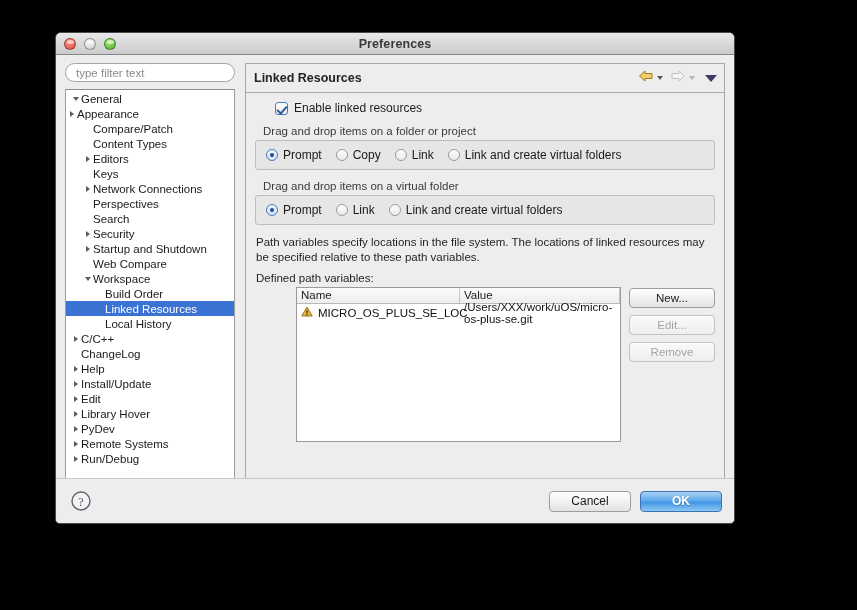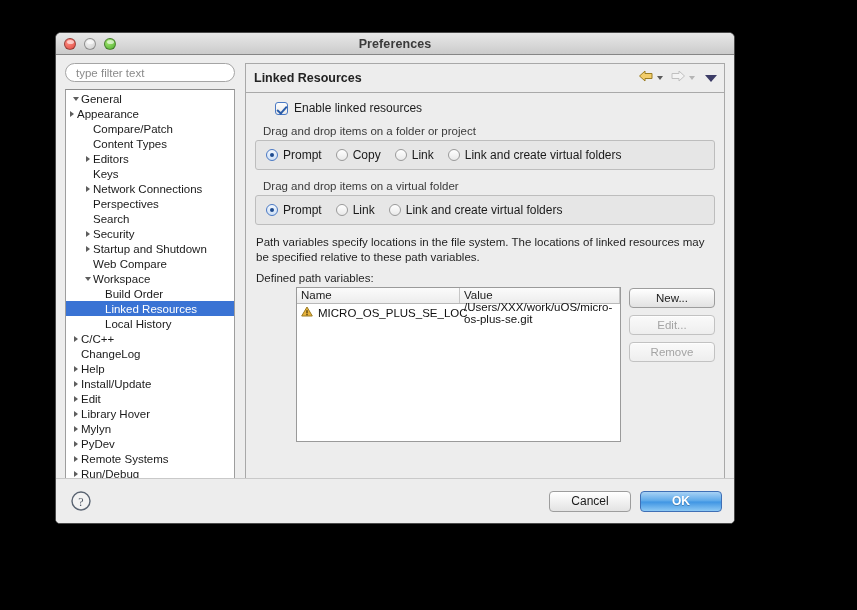--- a/index.html
+++ b/index.html
@@ -399,26 +399,20 @@
               <span class="arrow">
                 <i></i>
               </span>
               <span>Edit</span>
             </div>
             <div class="trow" style="padding-left: 4px;">
               <span class="arrow">
                 <i></i>
               </span>
               <span>Library Hover</span>
-            </div>
-            <div class="trow" style="padding-left: 4px;">
-              <span class="arrow">
-                <i></i>
-              </span>
-              <span>Mylyn</span>
             </div>
             <div class="trow" style="padding-left: 4px;">
               <span class="arrow">
                 <i></i>
               </span>
               <span>PyDev</span>
             </div>
             <div class="trow" style="padding-left: 4px;">
               <span class="arrow">
                 <i></i>

